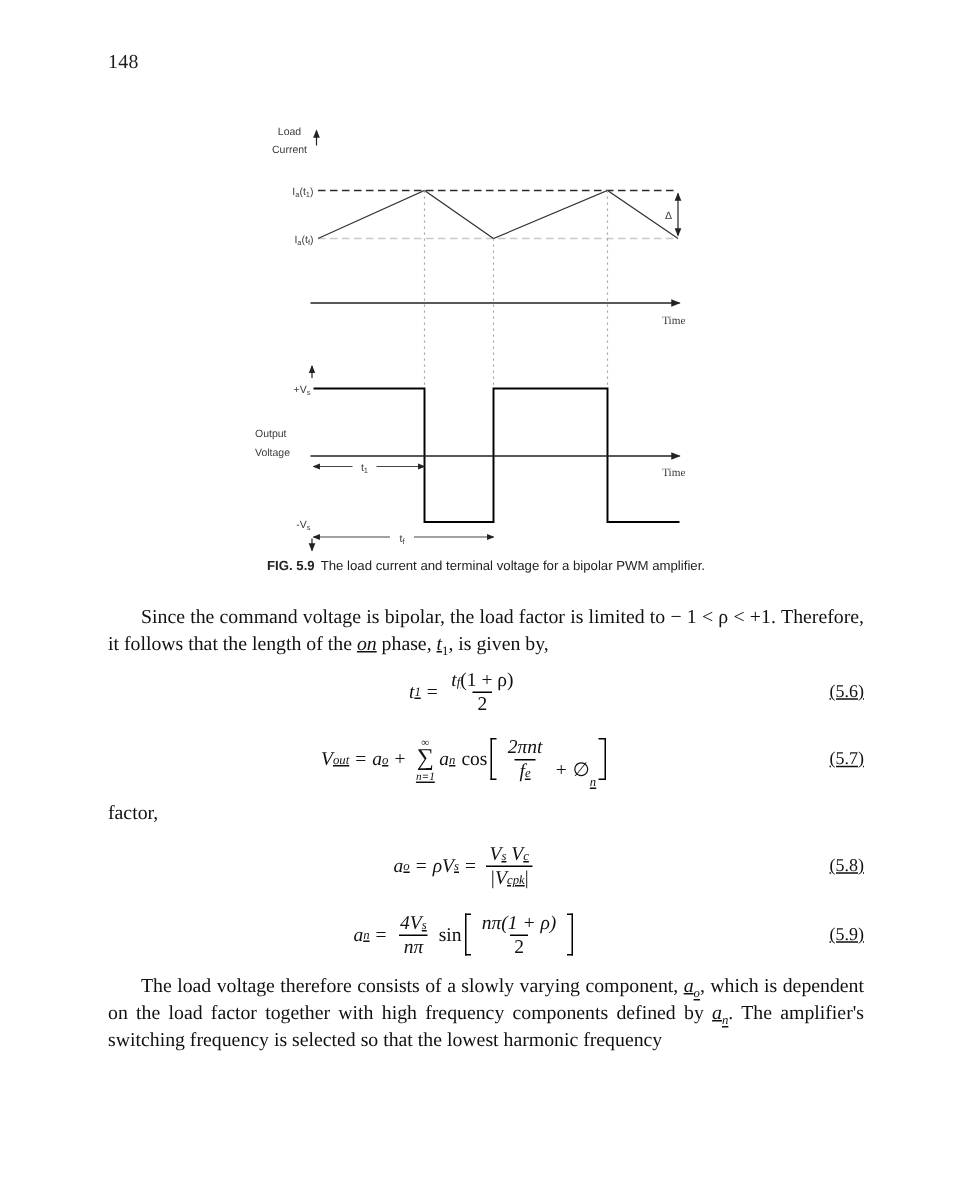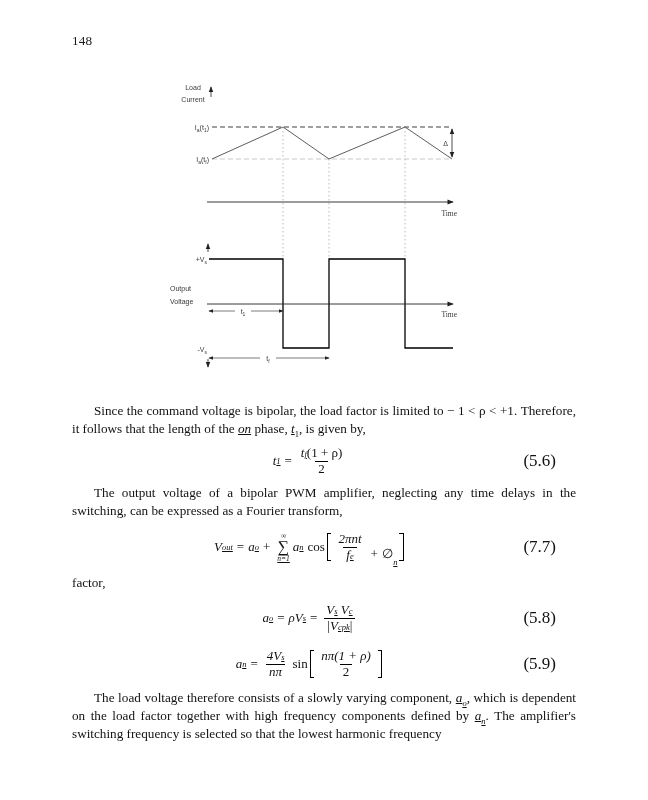--- a/index.html
+++ b/index.html
@@ -39,21 +39,21 @@
   .frac .num { padding:0 3px; display:inline-flex; align-items:baseline; }
   .frac .den { border-top:1px solid #000; padding:0 3px; display:inline-flex; align-items:baseline; }
   .sum { display:inline-flex; flex-direction:column; align-items:center; margin:0 3px; line-height:1; }
   .sum .lim { font-size:7.5px; }
   .sum .sym { font-size:16px; line-height:0.95; }
   .brwrap { display:inline-flex; align-items:stretch; margin:0 2px; }
   .br-l, .br-r { width:3.5px; margin:1px 0; }
   .br-l { border-left:1.1px solid #000; border-top:1.1px solid #000; border-bottom:1.1px solid #000; }
   .br-r { border-right:1.1px solid #000; border-top:1.1px solid #000; border-bottom:1.1px solid #000; }
   .brin { display:inline-flex; align-items:flex-end; padding:0 2px; }
-  .eq-num { position:absolute; right:20px; top:50%; transform:translateY(-50%); font-size:17px; }
+  .eq-num { position:absolute; right:0; top:50%; transform:translateY(-50%); font-size:12px;text-decoration:underline; }
 </style>
 </head>
 <body>
 
 <div class="page">
 
   <div class="header">
     <span>148</span>
   </div>
 
@@ -108,40 +108,42 @@
 
       <text class="flab" x="57" y="274" text-anchor="end"><tspan>-V</tspan><tspan class="fsub" dy="1.5">s</tspan></text>
       <line x1="58" y1="281" x2="58" y2="289" stroke="#222" stroke-width="0.8" marker-end="url(#mA)"></line>
 
       <line x1="110" y1="280" x2="59" y2="280" stroke="#444" stroke-width="0.7" marker-end="url(#mA)"></line>
       <line x1="126" y1="280" x2="179" y2="280" stroke="#444" stroke-width="0.7" marker-end="url(#mA)"></line>
       <text class="flab" x="118" y="283" text-anchor="middle"><tspan>t</tspan><tspan class="fsub" dy="1.5">f</tspan></text>
     </g>
   </svg>
 
+  <div class="caption">
+    <b>FIG. 5.9</b><span>The load current and terminal voltage for a bipolar PWM amplifier.</span>
+  </div>
 
   <div class="bodyblock">
 
     <p class="indent"><span>Since the command voltage is bipolar, the load factor is limited to − 1 &lt; ρ &lt; +1. Therefore, it follows that the length of the </span><span class="it">on</span><span> phase, </span><span class="it">t</span><sub>1</sub><span>, is given by,</span></p>
 
     <div class="eq-row" style="min-height:36px;">
       <span class="eq">
         <span class="v">t</span><sub class="it">1</sub><span class="op">=</span><span class="frac"><span class="num"><span class="v">t</span><sub class="it">f</sub><span>(1 + ρ)</span></span><span class="den">2</span></span>
       </span>
       <span class="eq-num">(5.6)</span>
     </div>
 
 
-    <p class="indent">The output voltage of a bipolar PWM amplifier, neglecting any time delays in the switching, can be expressed as a Fourier transform,</p>
 
     <div class="eq-row" style="min-height:44px;">
       <span class="eq">
         <span class="v">V</span><sub class="it">out</sub><span class="op">=</span><span class="v">a</span><sub class="it">o</sub><span class="op">+</span><span class="sum"><span class="lim">∞</span><span class="sym">∑</span><span class="lim it">n=1</span></span><span class="v">a</span><sub class="it">n</sub><span style="margin-left:4px;">cos</span><span class="brwrap"><span class="br-l"></span><span class="brin"><span class="frac"><span class="num v">2πnt</span><span class="den"><span class="v">f</span><sub class="it">e</sub></span></span><span class="op">+</span><span>∅</span><sub class="it">n</sub></span><span class="br-r"></span></span>
       </span>
-      <span class="eq-num">(7.7)</span>
+      <span class="eq-num">(5.7)</span>
     </div>
 
     <p>factor,</p>
 
     <div class="eq-row" style="min-height:42px;">
       <span class="eq">
         <span class="v">a</span><sub class="it">o</sub><span class="op">=</span><span class="v">ρV</span><sub class="it">s</sub><span class="op">=</span><span class="frac"><span class="num"><span class="v">V</span><sub class="it">s</sub><span> </span><span class="v">V</span><sub class="it">c</sub></span><span class="den"><span class="v">|V</span><sub class="it">cpk</sub><span>|</span></span></span>
       </span>
       <span class="eq-num">(5.8)</span>
     </div>

